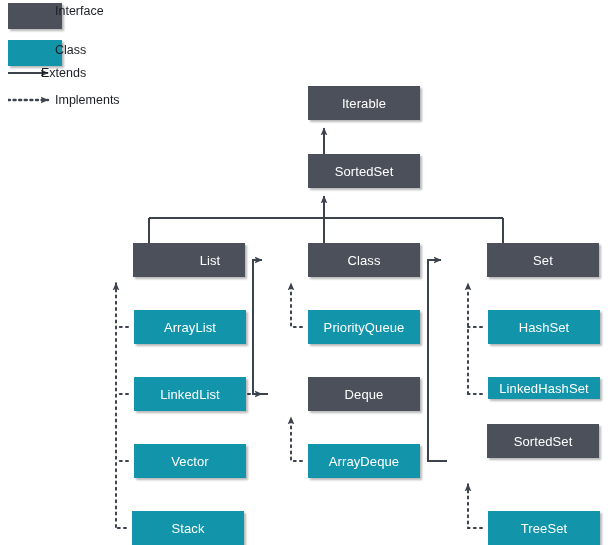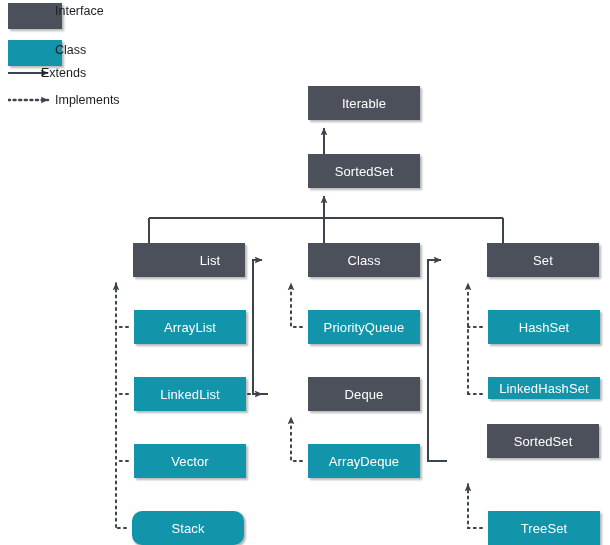--- a/index.html
+++ b/index.html
@@ -161,21 +161,21 @@
       </div>
       <div class="node klass" style="left: 134px; top: 444px; width: 112px; height: 34px;">
         <span>Vector</span>
       </div>
       <div class="node klass" style="left: 308px; top: 444px; width: 112px; height: 34px;">
         <span>ArrayDeque</span>
       </div>
       <div class="node iface" style="left: 447px; top: 424px; width: 112px; height: 34px;">
         <span>SortedSet</span>
       </div>
-      <div class="node klass" style="left: 132px; top: 511px; width: 112px; height: 34px; border-radius: 10px;">
+      <div class="node klass" style="left: 132px; top: 511px; width: 112px; height: 34px;">
         <span>Stack</span>
       </div>
       <div class="node klass" style="left: 488px; top: 511px; width: 112px; height: 34px; align-items: center;">
         <span>TreeSet</span>
       </div>
     </div>
 
 </div>
 
 </body></html>

